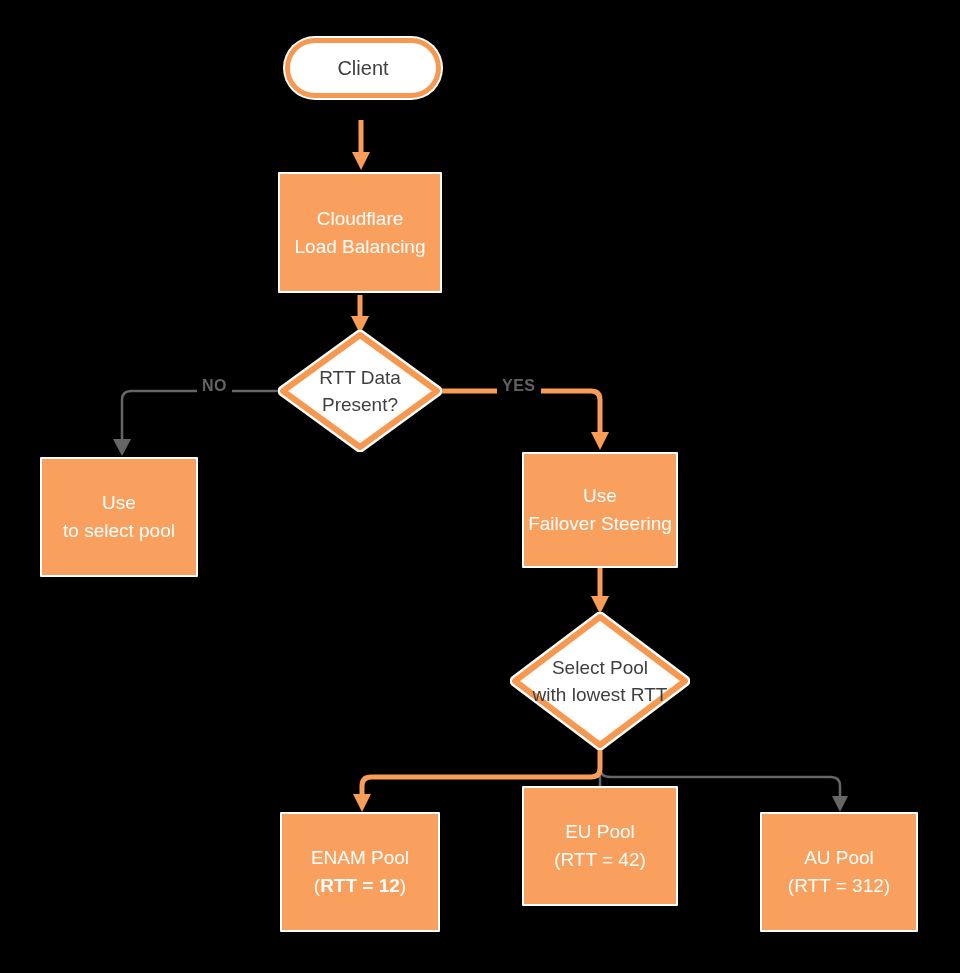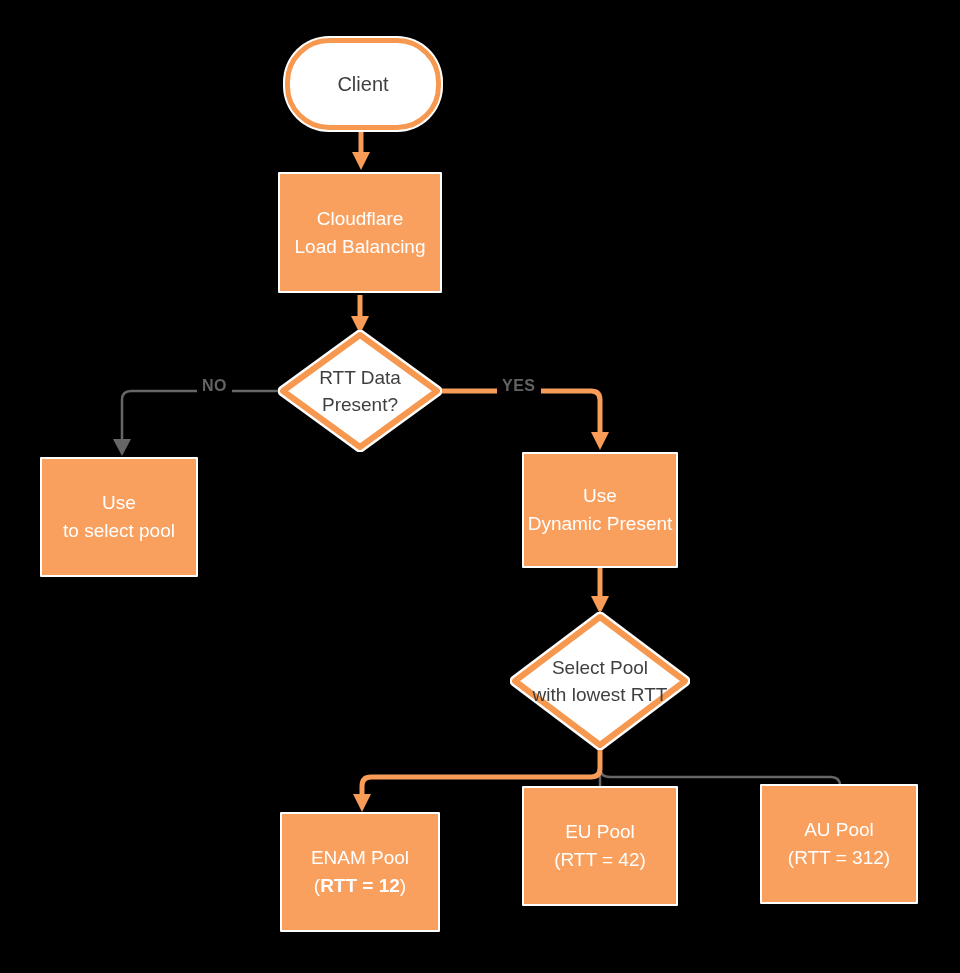--- a/index.html
+++ b/index.html
@@ -104,21 +104,21 @@
     </g>
     <g fill="#F89C58" stroke="none">
       <polygon points="361,170 352,152 370,152"></polygon>
       <polygon points="360,334 351,316 369,316"></polygon>
       <polygon points="600,450 591,432 609,432"></polygon>
       <polygon points="600,614 591,596 609,596"></polygon>
       <polygon points="362,812 353,794 371,794"></polygon>
     </g>
   </svg>
 
-  <div class="node stadium" style="left:285px; top:38px; width:156px; height:92px;">
+  <div class="node stadium" style="left:285px; top:38px; width:156px; height:60px;">
     <div>Client</div>
   </div>
 
   <div class="node box" style="left:278px; top:172px; width:164px; height:121px;">
     <div>Cloudflare</div>
     <div>Load Balancing</div>
   </div>
 
   <div class="node diamond" style="left:278px; top:330px; width:164px; height:122px;">
     <svg viewBox="0 0 164 122">
@@ -132,21 +132,21 @@
   <div class="edge-label" style="left:197px; top:376px;">NO</div>
   <div class="edge-label" style="left:497px; top:376px;">YES</div>
 
   <div class="node box" style="left:40px; top:457px; width:158px; height:120px;">
     <div>Use</div>
     <div>to select pool</div>
   </div>
 
   <div class="node box" style="left:522px; top:452px; width:156px; height:116px;">
     <div>Use</div>
-    <div>Dynamic Present</div>
+    <div>Failover Steering</div>
   </div>
 
   <div class="node diamond" style="left:510px; top:612px; width:180px; height:138px;">
     <svg viewBox="0 0 180 138">
       <polygon points="90,5 175,69 90,133 5,69" fill="none" stroke="#FFFFFF" stroke-width="11" stroke-linejoin="round"></polygon>
       <polygon points="90,5 175,69 90,133 5,69" fill="#FFFFFF" stroke="#F6984F" stroke-width="6" stroke-linejoin="round"></polygon>
     </svg>
     <div class="dtext">Select Pool</div>
     <div class="dtext">with lowest RTT</div>
   </div>
@@ -154,18 +154,18 @@
   <div class="node box" style="left:280px; top:812px; width:160px; height:120px;">
     <div>ENAM Pool</div>
     <div class="rtt-line"><span>(</span><b class="rtt-bold">RTT = 12</b><span>)</span></div>
   </div>
 
   <div class="node box" style="left:522px; top:786px; width:156px; height:120px;">
     <div>EU Pool</div>
     <div class="rtt-line"><span>(</span><span>RTT = 42</span><span>)</span></div>
   </div>
 
-  <div class="node box" style="left:760px; top:784px; width:158px; height:120px;align-items:center;">
+  <div class="node box" style="left:760px; top:812px; width:158px; height:120px;align-items:center;">
     <div>AU Pool</div>
     <div class="rtt-line"><span>(</span><span>RTT = 312</span><span>)</span></div>
   </div>
 
 </div>
 
 </body></html>

